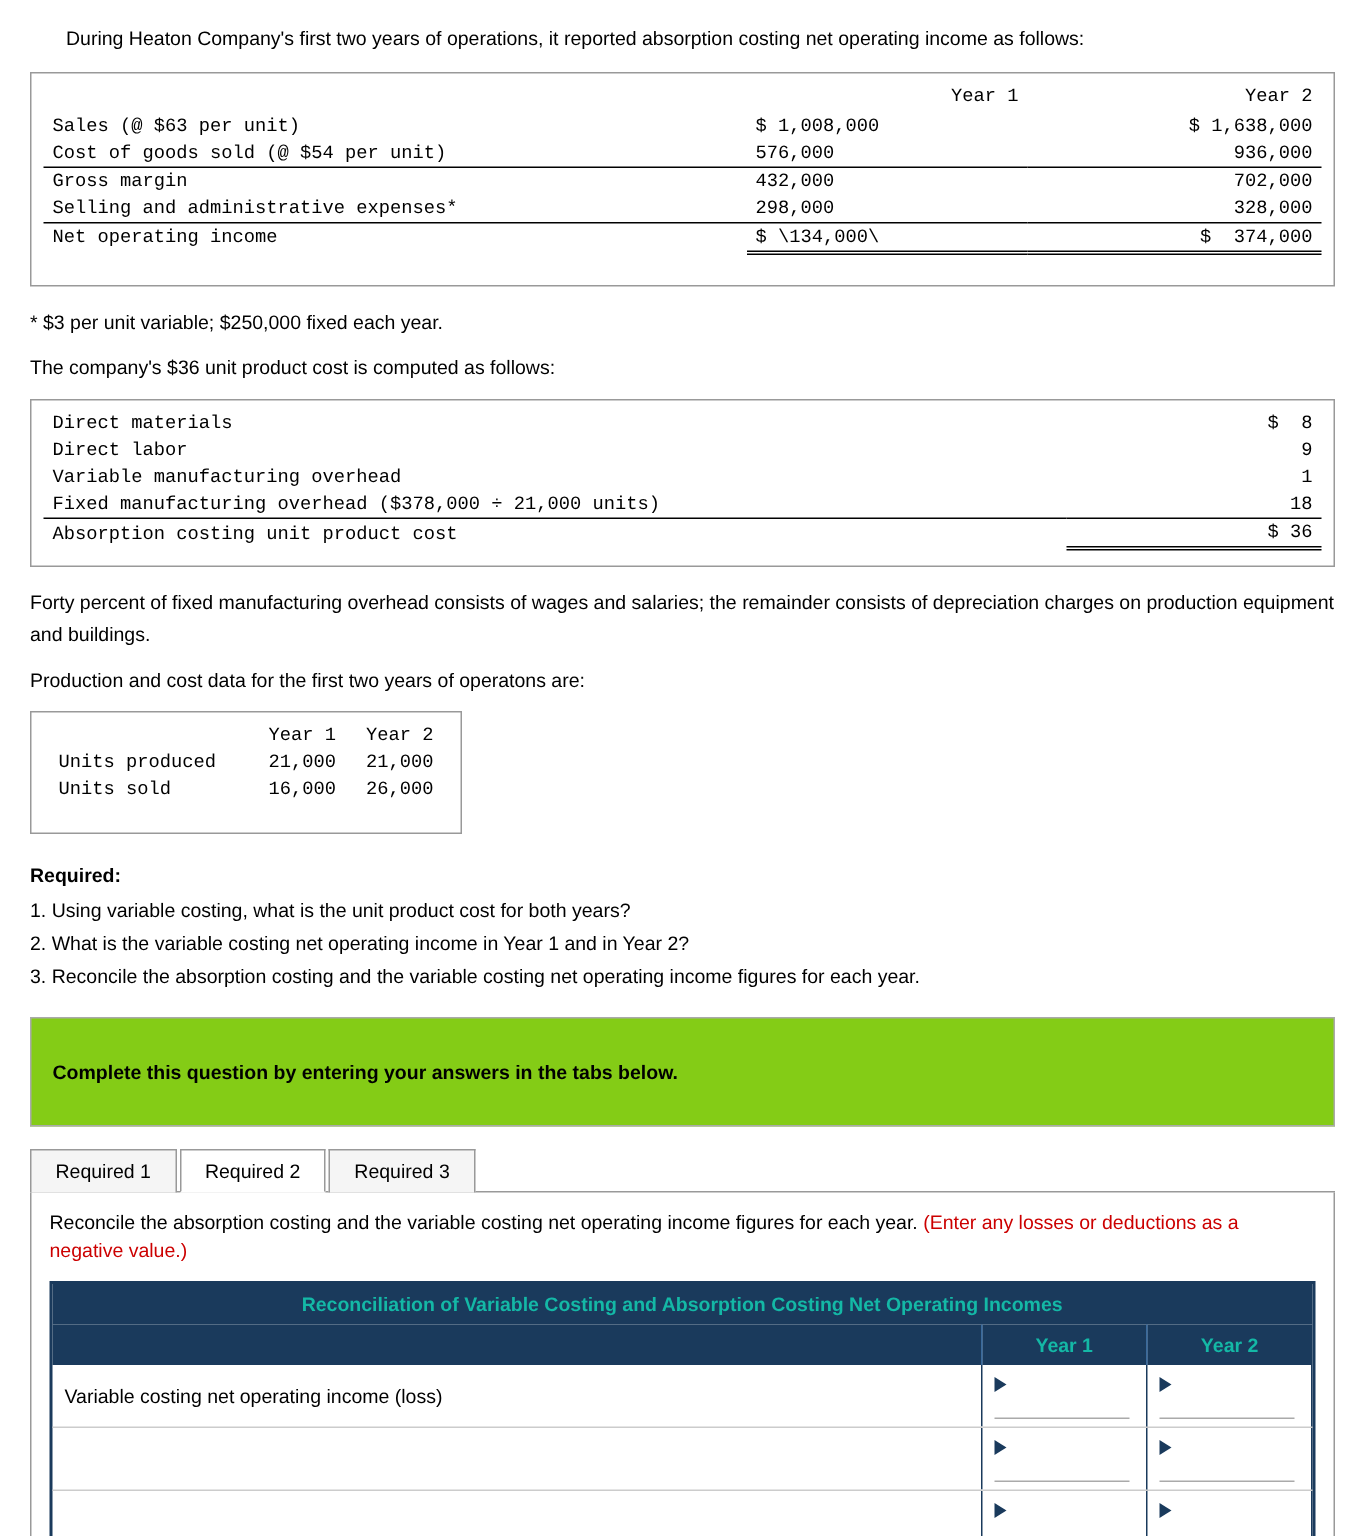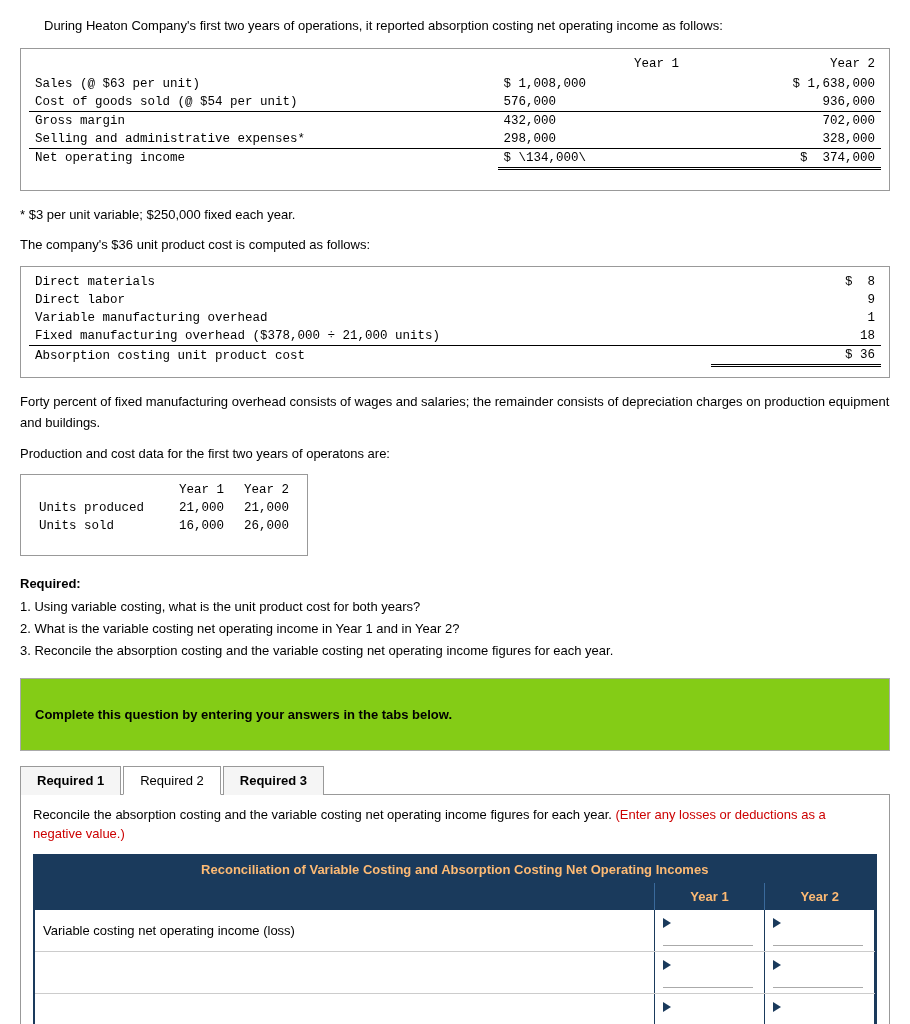--- a/index.html
+++ b/index.html
@@ -95,21 +95,20 @@
     .tab {
       padding: 6px 16px;
       border: 1px solid #999;
       border-bottom: none;
       background: #f5f5f5;
       cursor: pointer;
       font-size: 13px;
       margin-right: 2px;
       position: relative;
       top: 1px;
-      font-weight: bold;
     }
     .tab.active {
       background: #fff;
       border-bottom: 1px solid #fff;
       font-weight: normal;
     }
     .tab-content-area {
       border: 1px solid #999;
       border-top: none;
       padding: 10px 12px;
@@ -122,21 +121,21 @@
     }
     .red-text { color: #cc0000; }
     
     .recon-table {
       width: 100%;
       border-collapse: collapse;
       font-size: 13px;
     }
     .recon-table thead tr th {
       background: #1a3a5c;
-      color: #fdba74;
+      color: #14b8a6;
       padding: 6px 8px;
       text-align: center;
       font-weight: bold;
     }
     .recon-table thead tr th:first-child {
       text-align: center;
     }
     .recon-table tbody tr td {
       padding: 5px 8px;
       border-bottom: 1px solid #ccc;

